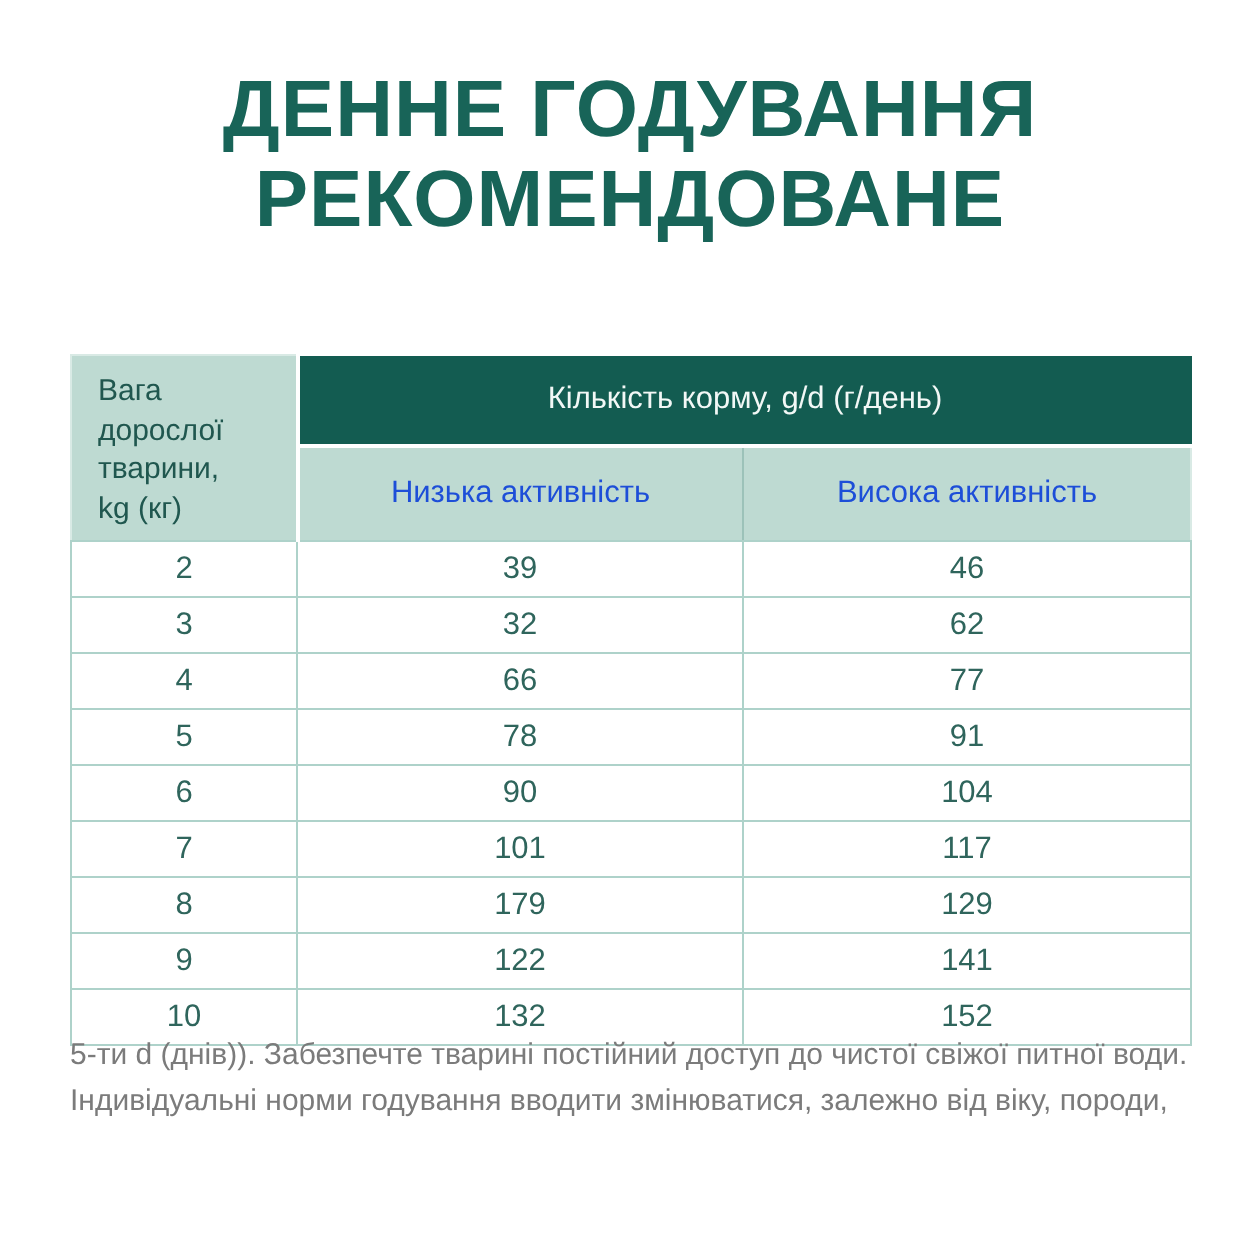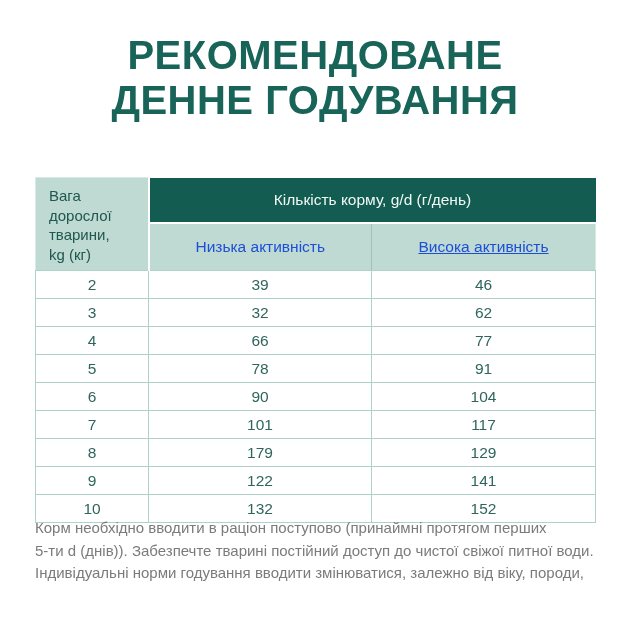--- a/index.html
+++ b/index.html
@@ -65,21 +65,21 @@
   }
   th.activity-header {
     background: #BEDAD2;
     color: #1d4ed8;
     font-size: 15.5px;
     text-align: center;
     height: 35px;
     border-bottom: 1px solid #AED2CA;
   }
   th.activity-header.low { border-right: 1px solid #9CC2B9; }
-  th.activity-header.high { border-right: 1px solid #D9EAE5; text-decoration: underline; }
+  th.activity-header.high { border-right: 1px solid #D9EAE5; }
 
   tbody td {
     background: #ffffff;
     color: #2F655C;
     font-size: 15.5px;
     text-align: center;
     height: 28px;
     border: 1px solid #AED2CA;
   }
 
@@ -91,22 +91,22 @@
     color: #7B7B7B;
     font-size: 15px;
     line-height: 22.5px;
     white-space: nowrap;
   }
 </style>
 </head>
 <body>
 
 <div class="page-title">
+  <div>ДЕННЕ ГОДУВАННЯ</div>
   <div>РЕКОМЕНДОВАНЕ</div>
-  <div>ДЕННЕ ГОДУВАННЯ</div>
 </div>
 
 <div class="feeding-table-wrap">
   <table class="feeding-table">
     <colgroup>
       <col class="c-weight">
         <col class="c-low">
         <col class="c-high">
     </colgroup>
     <thead>
@@ -173,16 +173,15 @@
   <tr>
     <td>10</td>
     <td>132</td>
     <td>152</td>
   </tr>
 </tbody>
   </table>
 </div>
 
 <div class="footnote">
-  <div>Корм необхідно вводити в раціон поступово (принаймні протягом перших</div>
   <div>5-ти d (днів)). Забезпечте тварині постійний доступ до чистої свіжої питної води.</div>
   <div>Індивідуальні норми годування вводити змінюватися, залежно від віку, породи,</div>
 </div>
 
 </body></html>

